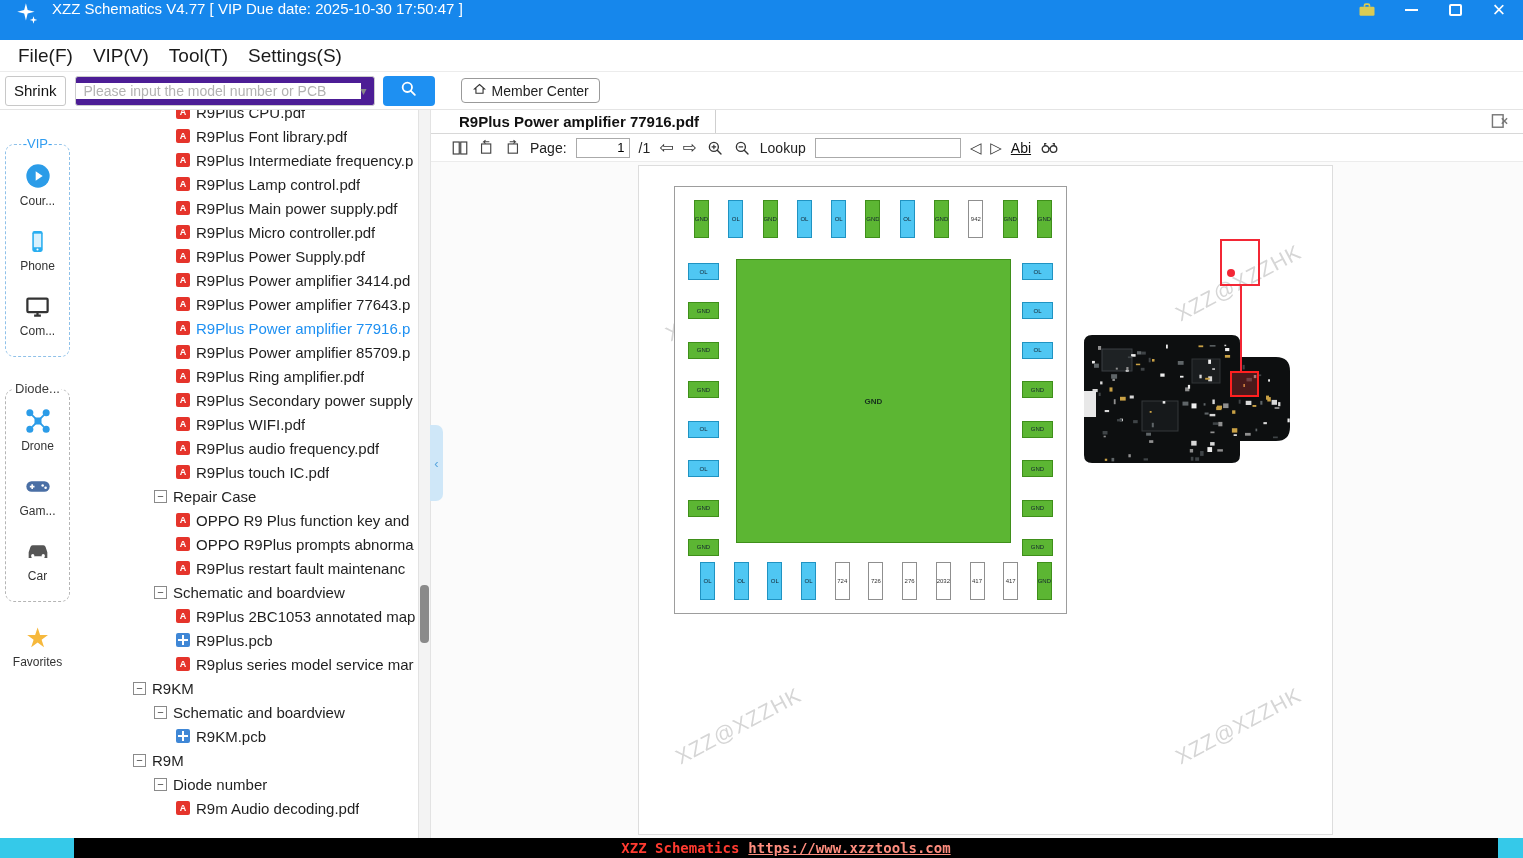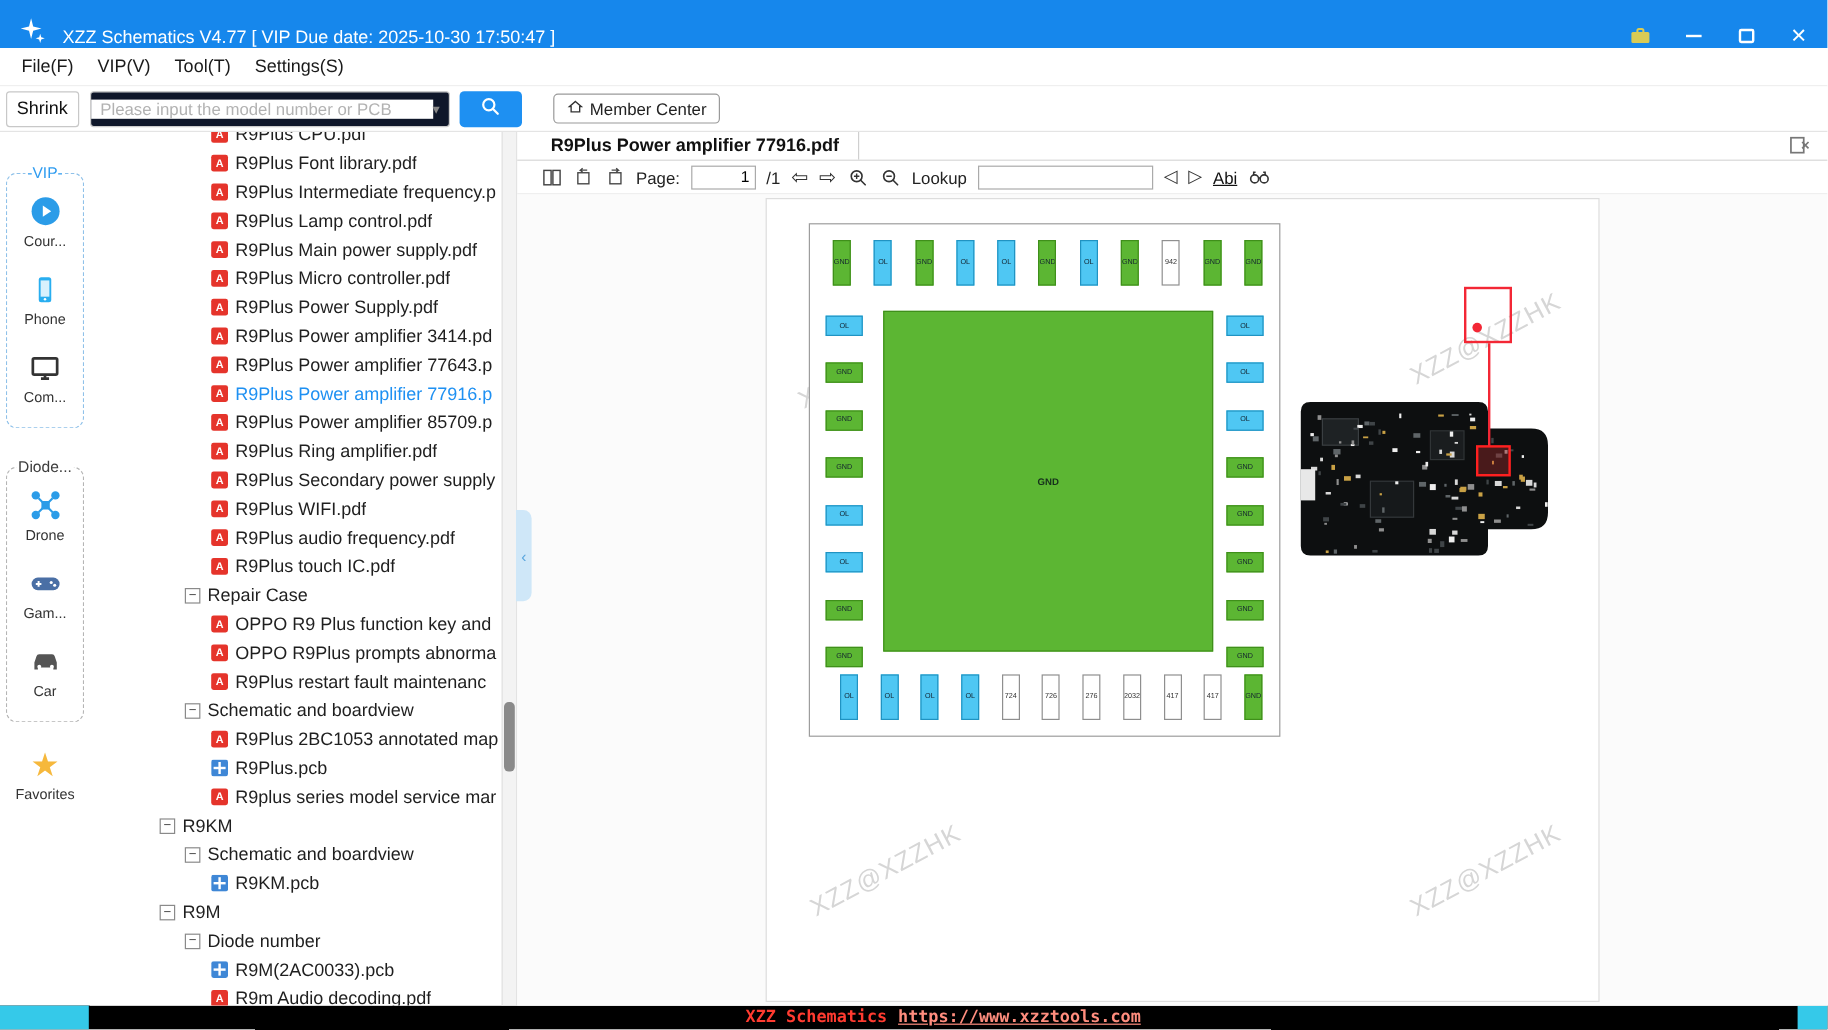--- a/index.html
+++ b/index.html
@@ -1,34 +1,34 @@
 <!DOCTYPE html>
 <html style="--titlebar-blue: #1687ec; --accent-blue: #1e90f2; --gnd-green: #5cb633; --ol-cyan: #4fc7f3; --status-red: #ff3b30; --status-cyan: #35c9e9;"><head>
 <meta charset="utf-8">
 <style>
 *{box-sizing:border-box;margin:0;padding:0}
 html,body{width:1523px;height:858px}
 body{font-family:"Liberation Sans","DejaVu Sans",sans-serif;overflow:hidden;background:#fff}
 .app{width:1523px;height:858px;display:flex;flex-direction:column}
 
-.titlebar{height:40px;background:var(--titlebar-blue,#1687ec);display:flex;align-items:flex-end;padding:0 14px;flex:0 0 auto}
+.titlebar{height:40px;background:var(--titlebar-blue,#1687ec);display:flex;align-items:flex-start;padding:0 14px;flex:0 0 auto}
 .logo{width:28px;height:28px;margin-right:10px;display:flex;align-items:center}
 .title{color:#fff;font-size:15px}
 .tb-right{margin-left:auto;display:flex;align-items:center;gap:24px}
 .winbtn{color:#fff;cursor:pointer;display:flex;align-items:center;justify-content:center;width:20px;height:20px}
 .min-glyph{width:13px;height:2px;background:#fff;display:inline-block}
 .max-glyph{width:13px;height:12px;border:2px solid #fff;border-radius:2px;display:inline-block}
 .close-glyph{font-size:22px;line-height:1}
 
 .menubar{height:32px;background:#fff;border-bottom:1px solid #ececec;display:flex;align-items:center;padding-left:8px;flex:0 0 auto}
-.menu-item{font-size:15px;color:#1a1a1a;padding:0 10px;cursor:default}
+.menu-item{font-size:19px;color:#1a1a1a;padding:0 10px;cursor:default}
 
 .toolbar{height:38px;background:#fff;border-bottom:1px solid #e4e4e4;display:flex;align-items:center;padding-left:5px;flex:0 0 auto}
 .shrink{height:30px;padding:0 8px;font-size:15px;background:#fff;border:1px solid #c8c8c8;border-radius:3px;color:#111;font-family:inherit}
-.searchbox{margin-left:9px;width:300px;height:30px;border:1px solid #ccc;border-radius:3px;display:flex;align-items:center;background:#0f172a}
+.searchbox{margin-left:9px;width:300px;height:30px;border:1px solid #ccc;border-radius:3px;display:flex;align-items:center;background:#4c1d95}
 .searchbox input{flex:1;border:none;outline:none;font-size:14px;padding:0 8px;color:#333;min-width:0;font-family:inherit}
 .searchbox input::placeholder{color:#b2b2b2}
 .chev{color:#888;font-size:12px;padding-right:7px}
 .searchbtn{margin-left:8px;width:52px;height:30px;background:var(--accent-blue,#1e90f2);border:none;border-radius:4px;display:flex;align-items:center;justify-content:center;cursor:pointer}
 .member{margin-left:26px;height:25px;background:#fff;border:1px solid #9a9a9a;border-radius:4px;display:flex;align-items:center;gap:5px;padding:0 10px;font-size:14px;color:#222;font-family:inherit;cursor:pointer}
 
 .main{flex:1;display:flex;min-height:0}
 .iconbar{width:75px;flex:0 0 auto;padding-top:2px;background:#fff}
 .side-box{border:1px dashed #8fc1e9;border-radius:9px;margin:32px 5px 22px;padding:12px 0 0;position:relative}
 .side-box.custom{border-color:#b5b5b5}
@@ -340,24 +340,20 @@
             <span class="pcb-ico"></span>
             <span class="tree-label">R9KM.pcb</span>
           </div>
           <div class="tree-row" style="padding-left: 58px;">
             <span class="collapse-ico">−</span>
             <span class="tree-label">R9M</span>
           </div>
           <div class="tree-row" style="padding-left: 79px;">
             <span class="collapse-ico">−</span>
             <span class="tree-label">Diode number</span>
-          </div>
-          <div class="tree-row" style="padding-left: 101px;">
-            <span class="pcb-ico"></span>
-            <span class="tree-label">R9M(2AC0033).pcb</span>
           </div>
           <div class="tree-row" style="padding-left: 101px;">
             <span class="pdf-ico">A</span>
             <span class="tree-label">R9m Audio decoding.pdf</span>
           </div>
         </div>
       <div class="scrollbar">
         <div class="thumb"></div>
       </div>
     </div>

